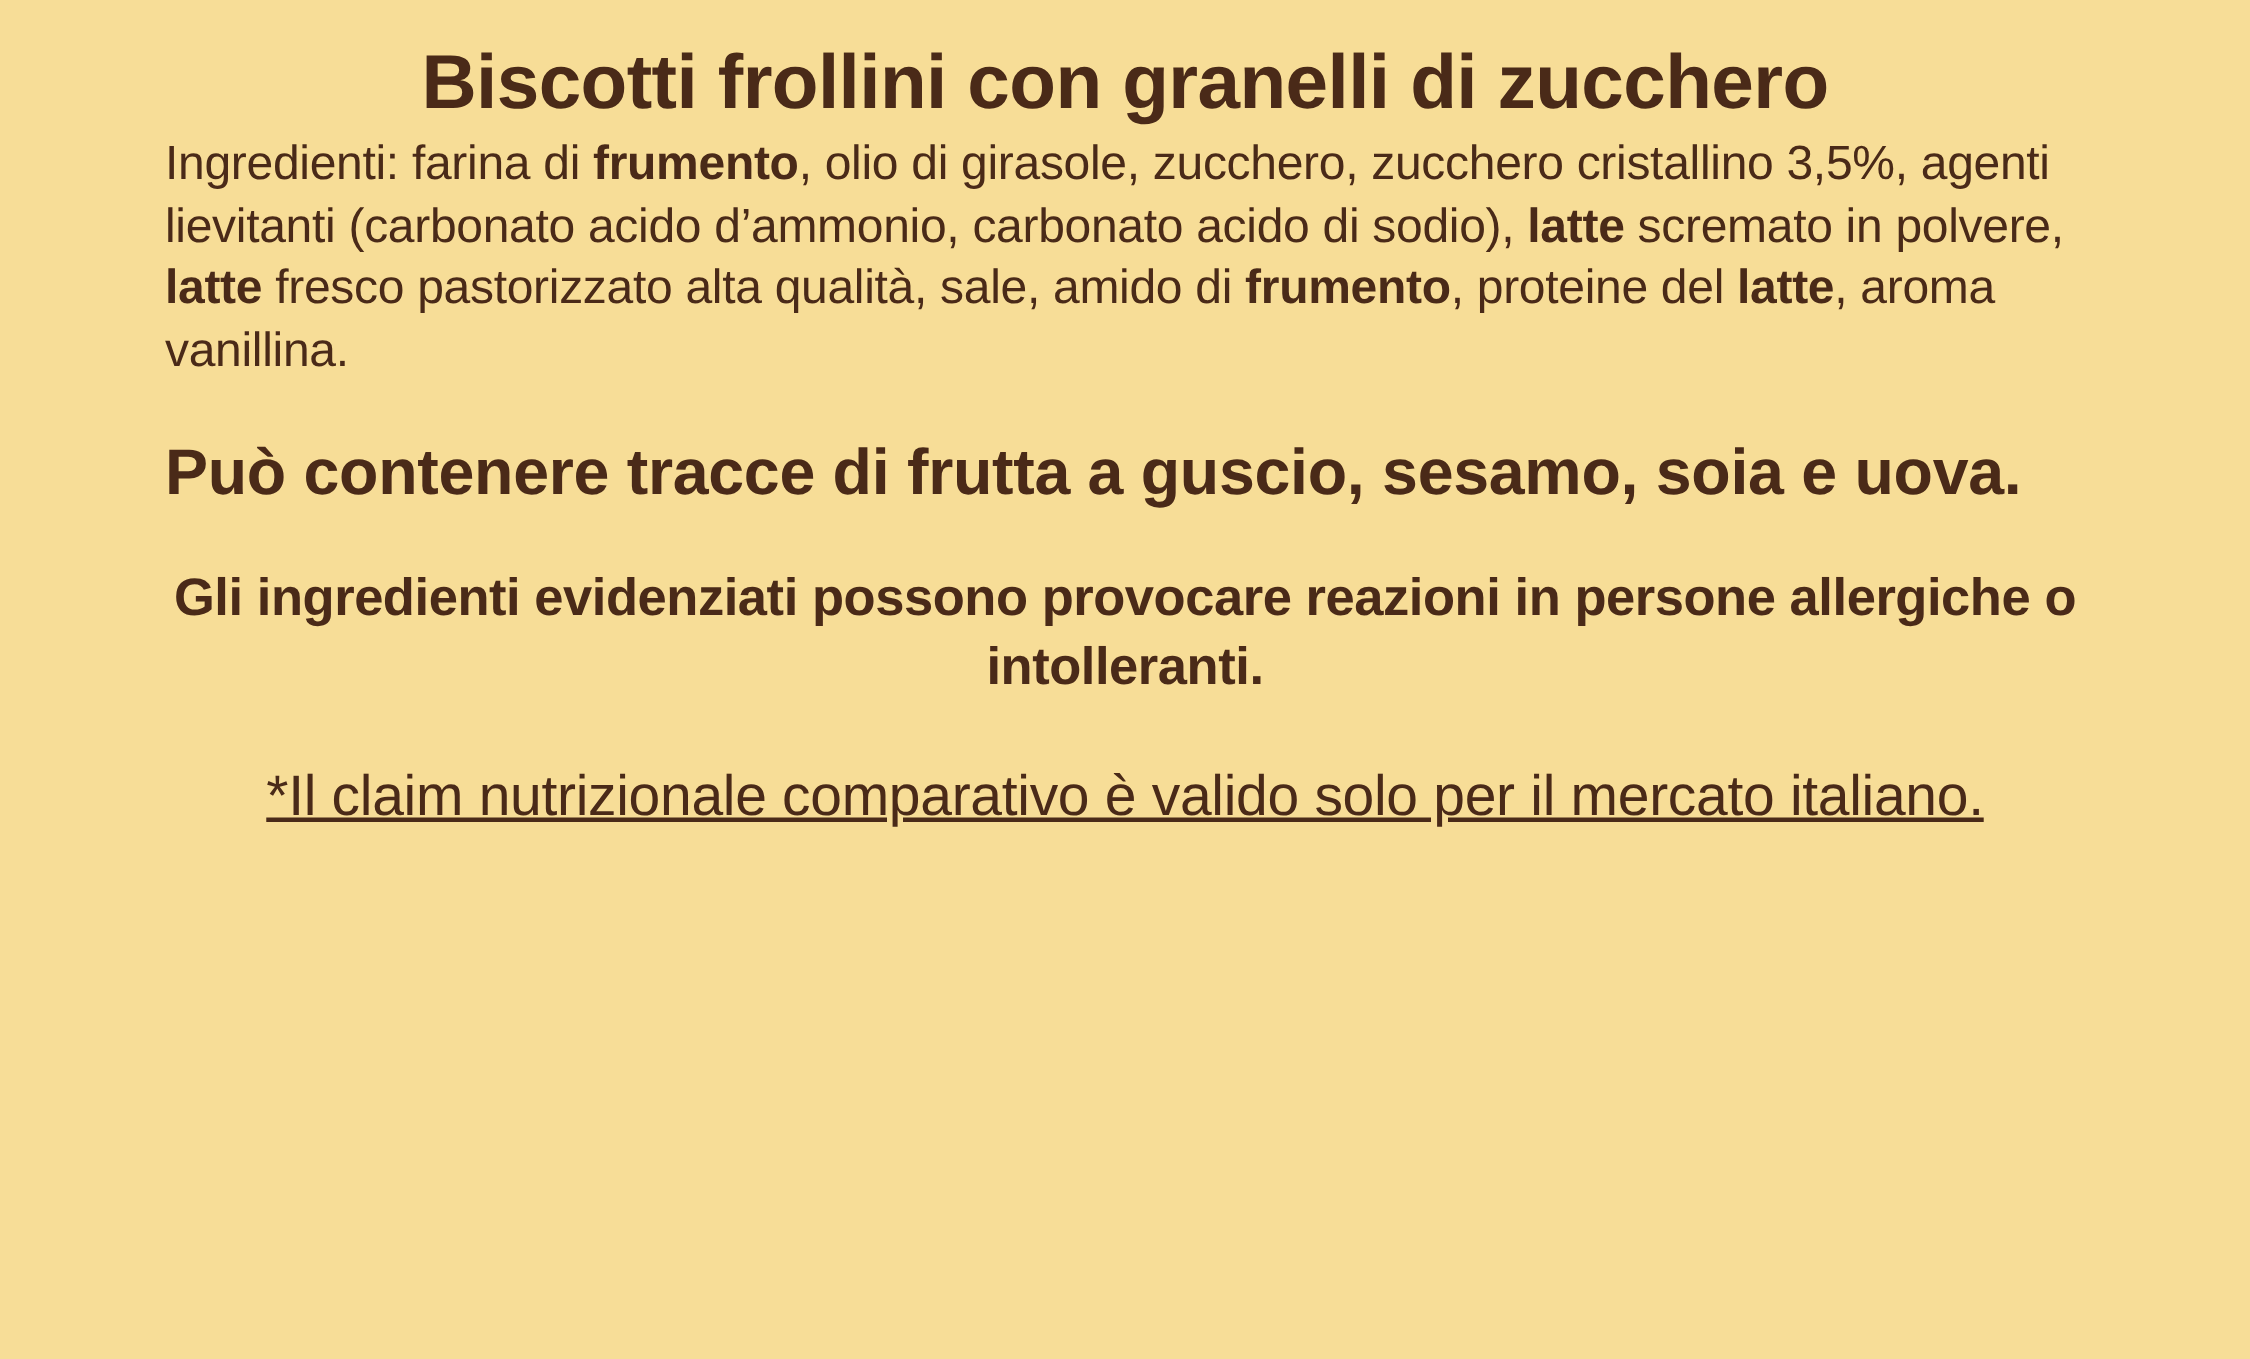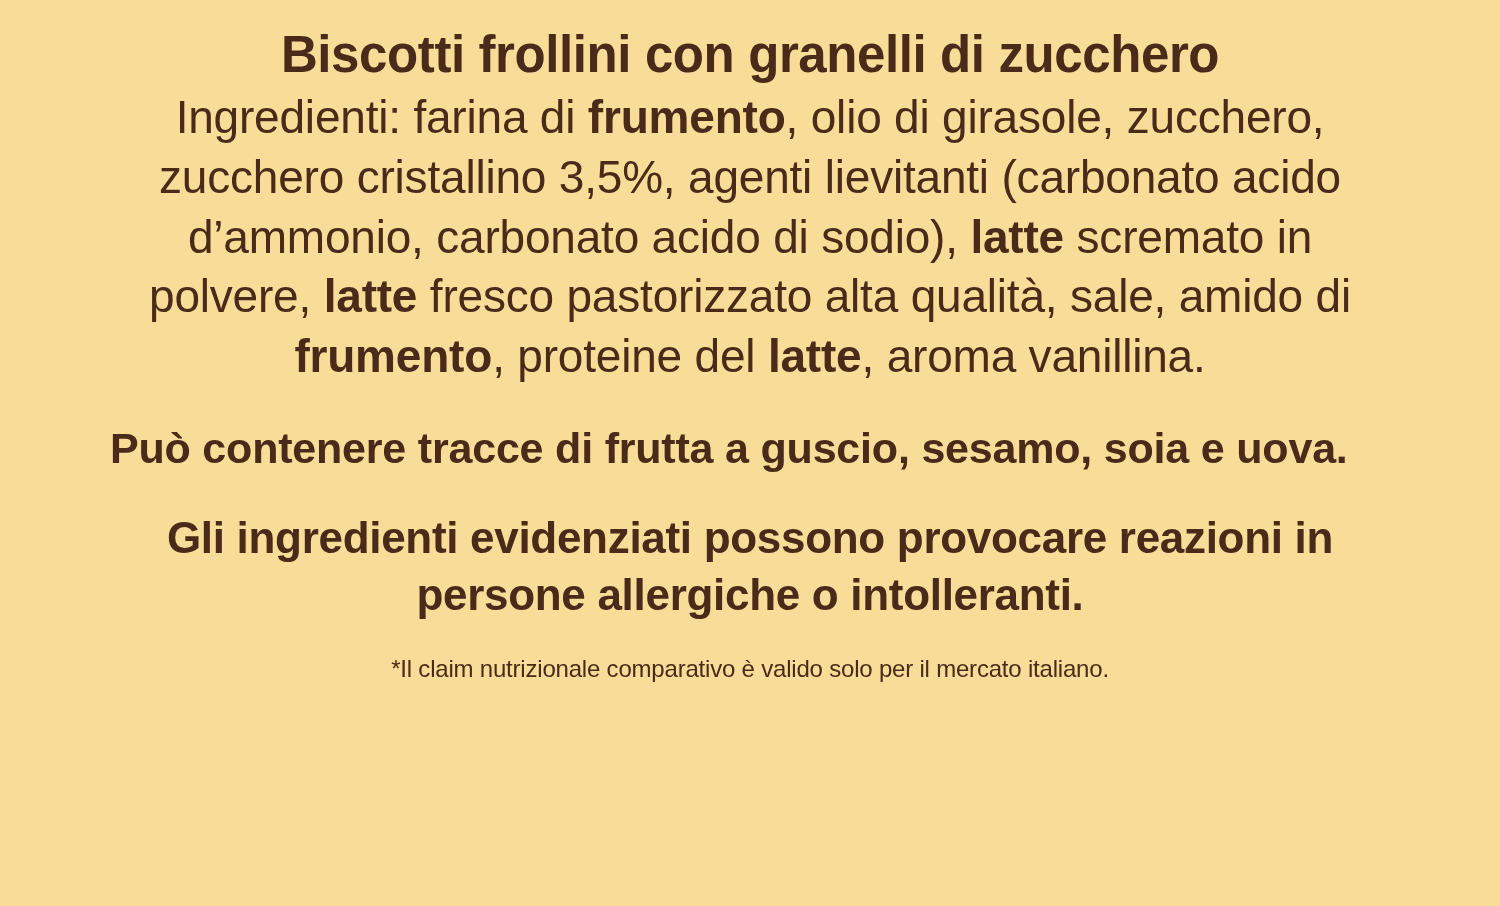--- a/index.html
+++ b/index.html
@@ -27,55 +27,56 @@
   .product-title {
     font-size: 51px;
     font-weight: bold;
     line-height: 1.06;
     text-align: center;
     letter-spacing: -0.4px;
     margin: 0 0 6px 0;
     width: 100%;
   }
   .ingredients {
-    font-size: 46px;
+    font-size: 32px;
     line-height: 1.30;
-    text-align: center;
+    text-align: left;
     width: 100%;
     margin: 0 0 12px 0;
     letter-spacing: -0.2px;
   }
   .ingredients b {
     font-weight: bold;
   }
   .traces {
     font-size: 43px;
     font-weight: bold;
     line-height: 1.30;
     text-align: left;
     width: 100%;
     margin: 22px 0 10px 0;
     letter-spacing: -0.2px;
   }
   .allergen-warning {
-    font-size: 44px;
+    font-size: 35px;
     font-weight: bold;
     line-height: 1.30;
     text-align: center;
     width: 100%;
     margin: 22px 0 8px 0;
     letter-spacing: -0.3px;
   }
   .footnote {
-    font-size: 24px;
+    font-size: 38px;
     line-height: 1.30;
     text-align: center;
     width: 100%;
-    margin: 22px 0 0 0;
+    margin: 32px 0 0 0;
     letter-spacing: -0.2px;
+    text-decoration: underline;
   }
 </style>
 </head>
 <body>
 
 <div class="label-panel">
 
   <h1 class="product-title">Biscotti frollini con granelli di zucchero</h1>
 
   <p class="ingredients"><span>Ingredienti: farina di </span><b>frumento</b><span>, olio di girasole, zucchero, zucchero cristallino 3,5%, agenti lievitanti (carbonato acido d’ammonio, carbonato acido di sodio), </span><b>latte</b><span> scremato in polvere, </span><b>latte</b><span> fresco pastorizzato alta qualità, sale, amido di </span><b>frumento</b><span>, proteine del </span><b>latte</b><span>, aroma vanillina.</span></p>

